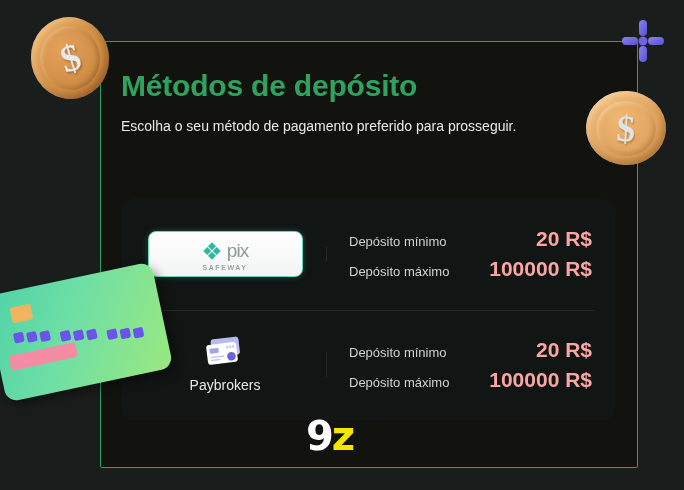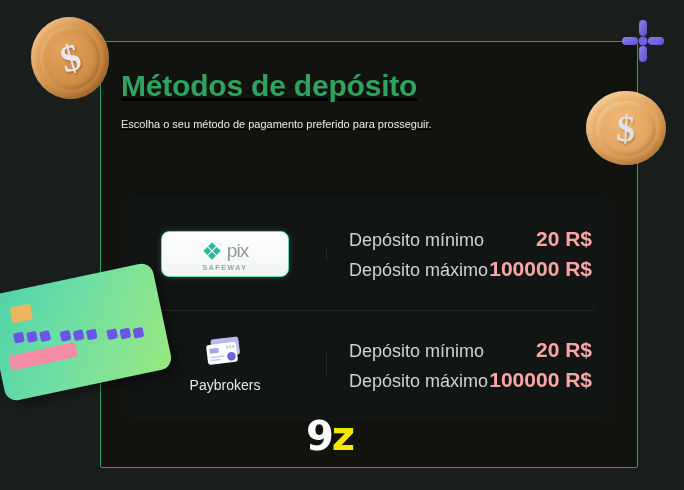--- a/index.html
+++ b/index.html
@@ -27,35 +27,34 @@
     border: 1px solid #2f9e63;
     background: #12120f;
     border-radius: 2px;
   }
 
   .panel-inner {
     position: absolute;
     left: 20px;
     top: 27px;
     right: 20px;
-    text-decoration: underline;
   }
 
   .page-title {
     color: #2fa35e;
     font-size: 30px;
     font-weight: bold;
     letter-spacing: -0.2px;
     margin: 0;
     line-height: 1.1;
   }
 
   .page-subtitle {
     color: #e8eae9;
-    font-size: 11px;
+    font-size: 14px;
     line-height: 1.55;
     margin: 14px 0 0 0;
     max-width: 440px;
     font-weight: normal;
   }
 
   
   .methods {
     position: absolute;
     left: 122px;
@@ -98,21 +97,21 @@
     position: absolute;
     right: 0;
     top: 16px;
     bottom: 16px;
     width: 1px;
     background: #252c28;
   }
 
   
   .pix-tile {
-    width: 128px;
+    width: 155px;
     height: 46px;
     border-radius: 8px;
     background: linear-gradient(180deg, #ffffff 0%, #f2f4f3 100%);
     border: 1.5px solid #63d7c0;
     box-shadow: 0 0 6px rgba(99, 215, 192, 0.25);
     display: flex;
     flex-direction: column;
     align-items: center;
     justify-content: center;
     box-sizing: border-box;
@@ -157,21 +156,21 @@
     padding: 0 22px 0 22px;
   }
   .info-line {
     display: flex;
     justify-content: space-between;
     align-items: baseline;
     margin: 6px 0;
   }
   .info-label {
     color: #cfd4d2;
-    font-size: 18px;
+    font-size: 13px;
     font-weight: normal;
   }
   .info-value {
     color: #fca5a5;
     font-size: 21px;
     font-weight: bold;
     text-align: right;
   }
 
   

